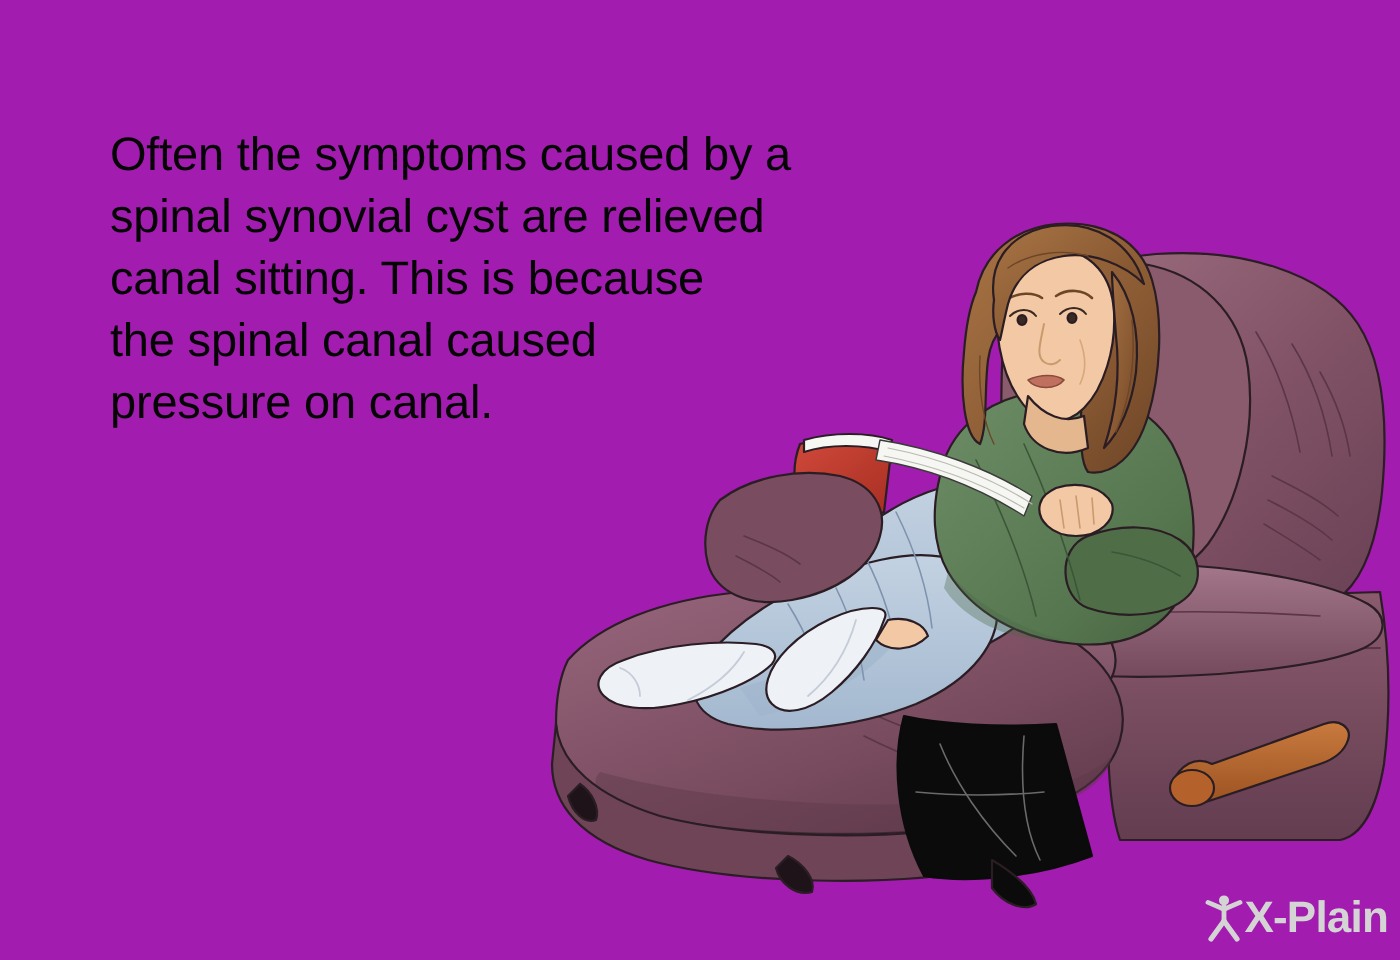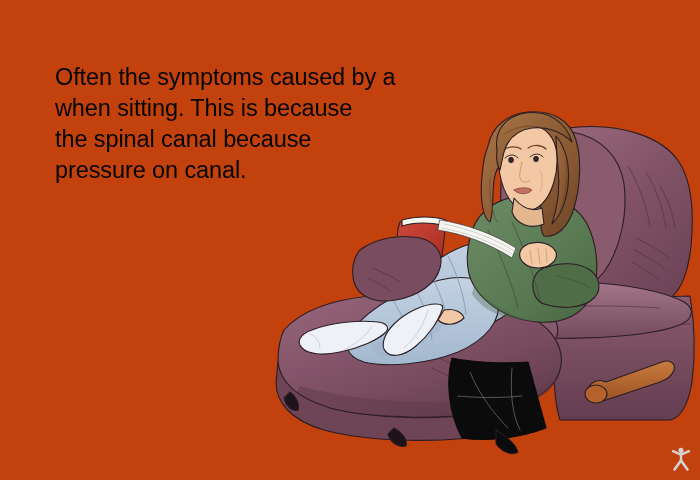--- a/index.html
+++ b/index.html
@@ -8,21 +8,21 @@
     padding: 0;
     background: #ffffff;
   }
   body {
     font-family: "Liberation Sans", sans-serif;
   }
   #slide {
     position: relative;
     width: 700px;
     height: 480px;
-    background: #c2410c;
+    background: #a21caf;
     overflow: hidden;
   }
 
   
   #caption {
     position: absolute;
     left: 55px;
     top: 62px;
     width: 430px;
     z-index: 30;
@@ -307,29 +307,31 @@
                  C351 271 353 258 360 250 Z"></path>
         <path fill="none" stroke="#5a3646" stroke-width="0.8" d="M372 268 C382 272 392 276 400 282"></path>
         <path fill="none" stroke="#5a3646" stroke-width="0.8" d="M368 278 C376 282 384 286 390 291"></path>
       </g>
 
     </g>
   </svg>
 
   <div id="caption">
     <div class="line">Often the symptoms caused by a</div>
-    <div class="line">when sitting. This is because</div>
-    <div class="line">the spinal canal because</div>
+    <div class="line">spinal synovial cyst are relieved</div>
+    <div class="line">canal sitting. This is because</div>
+    <div class="line">the spinal canal caused</div>
     <div class="line">pressure on canal.</div>
   </div>
 
   <div id="logo">
     <svg width="26" height="26" viewBox="0 0 26 26" aria-hidden="true">
       <circle cx="13" cy="4.2" r="2.5" fill="#d4d4d4"></circle>
       <path d="M13 7.2 L13 14.5" stroke="#d4d4d4" stroke-width="2.4" stroke-linecap="round"></path>
       <path d="M13 8.6 L5.0 5.2" stroke="#d4d4d4" stroke-width="2.4" stroke-linecap="round"></path>
       <path d="M13 8.6 L21.0 5.2" stroke="#d4d4d4" stroke-width="2.4" stroke-linecap="round"></path>
       <path d="M13 14.5 L6.5 23.5" stroke="#d4d4d4" stroke-width="2.6" stroke-linecap="round"></path>
       <path d="M13 14.5 L19.5 23.5" stroke="#d4d4d4" stroke-width="2.6" stroke-linecap="round"></path>
     </svg>
+    <span class="logo-text">X-Plain</span>
   </div>
 
 </div>
 
 </body></html>

